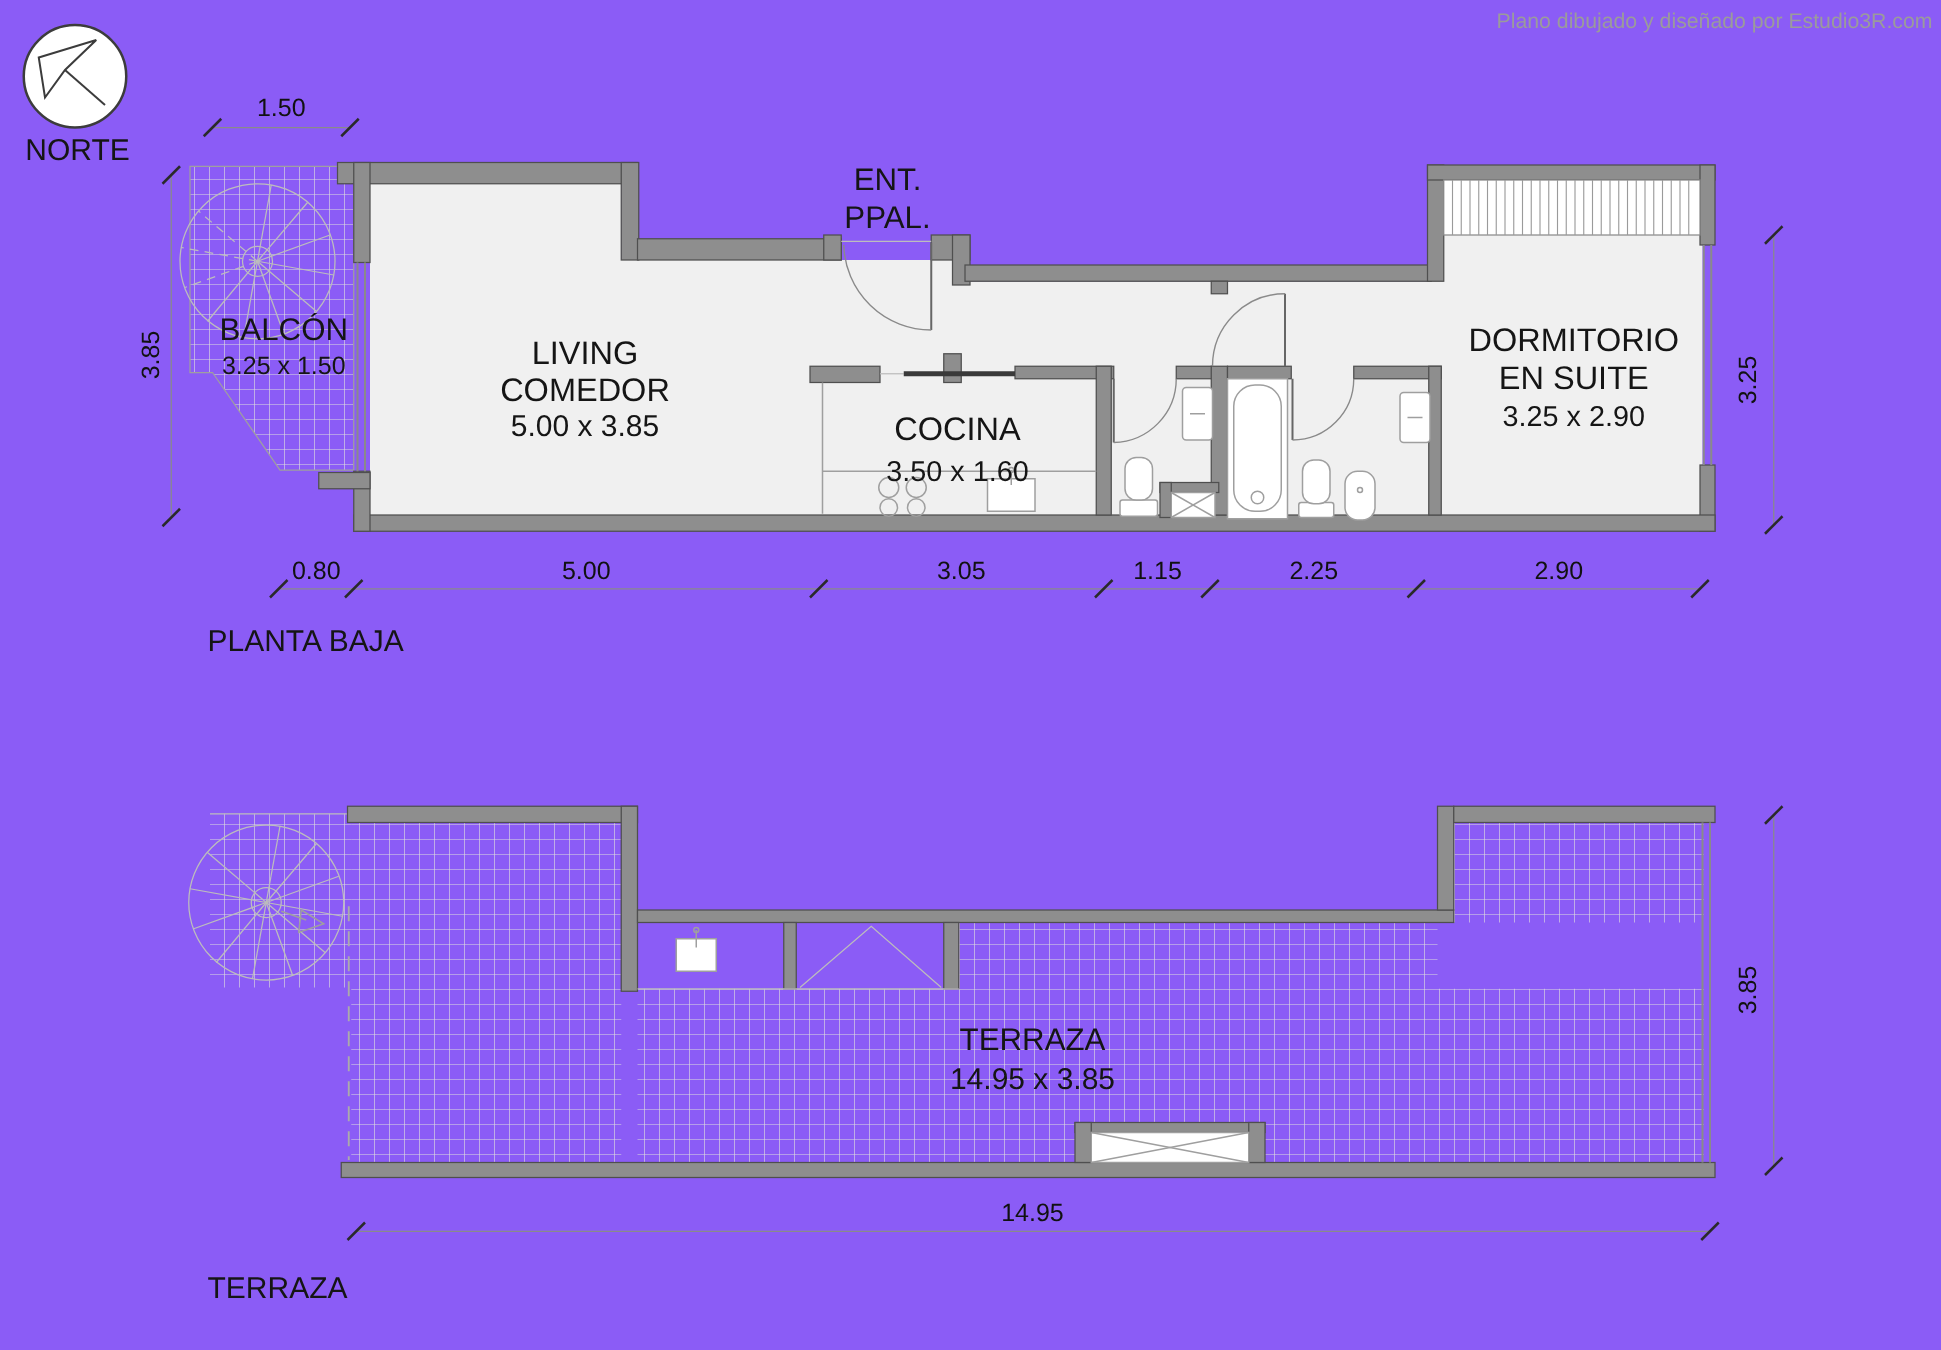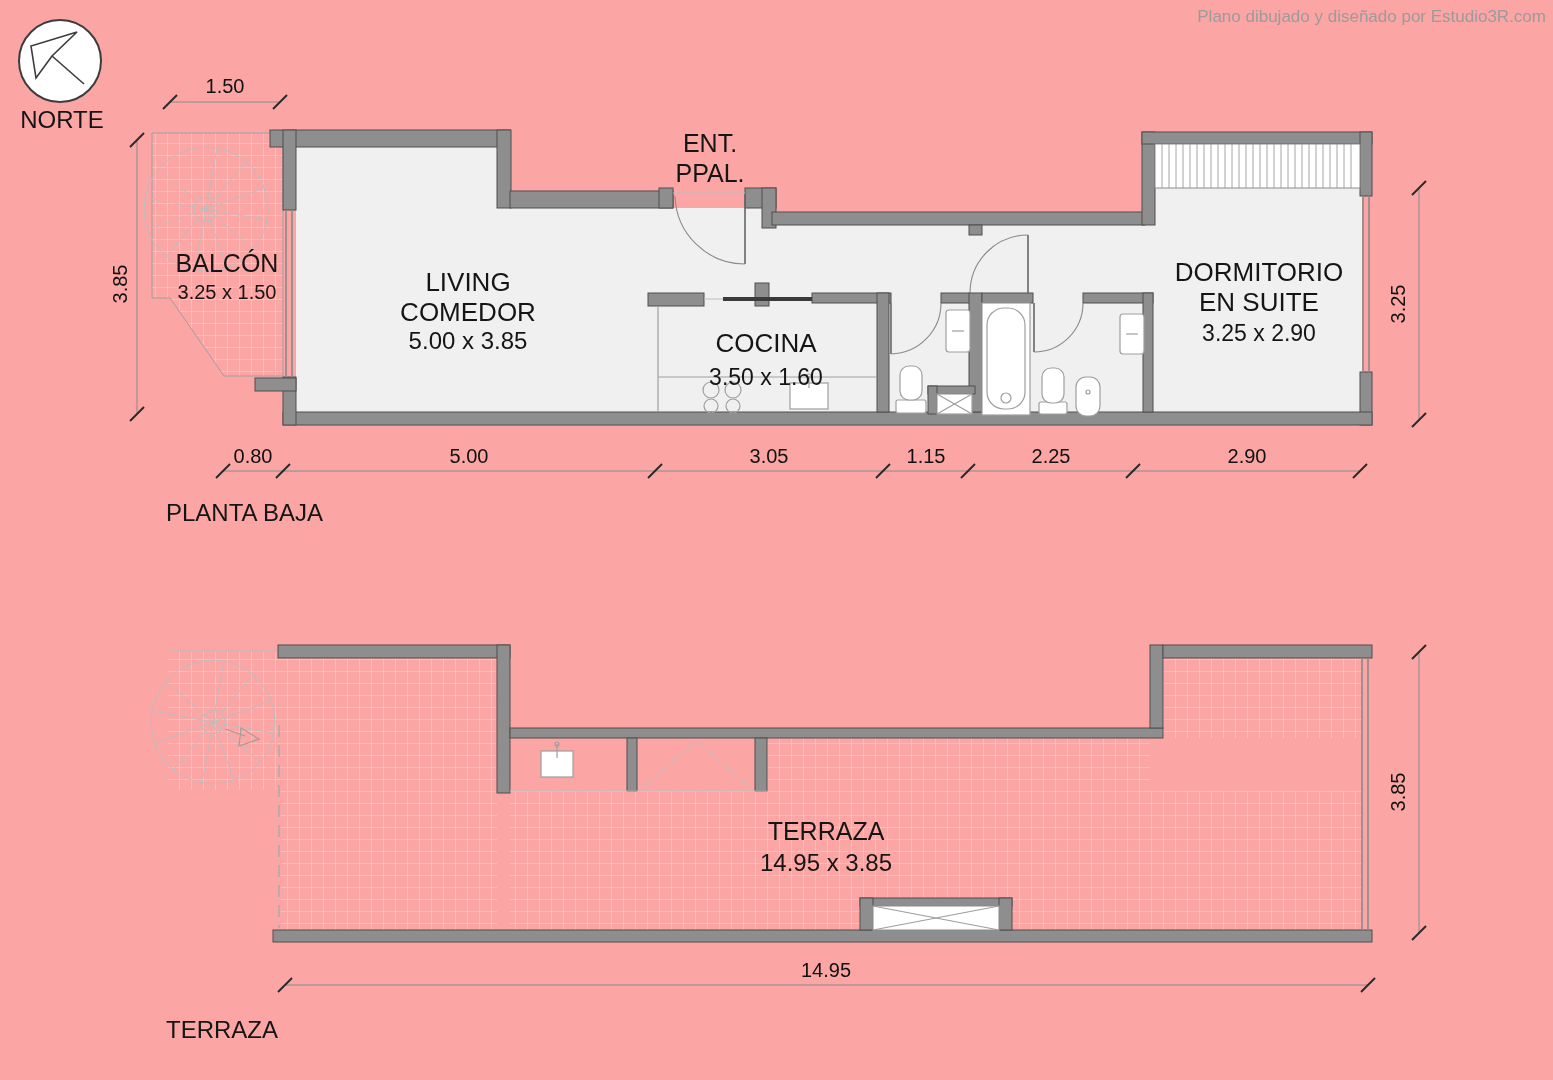--- a/index.html
+++ b/index.html
@@ -1,16 +1,16 @@
 <!DOCTYPE html>
 <html><head>
 <meta charset="utf-8">
 <style>
   html,body{margin:0;padding:0;background:#ffffff;}
-  #stage{position:relative;width:1553px;height:1080px;background:#fca5a5;overflow:hidden;}
+  #stage{position:relative;width:1553px;height:1080px;background:#8b5cf6;overflow:hidden;}
   svg{display:block;font-family:"Liberation Sans",sans-serif;}
   .wall{fill:#8e8e8e;stroke:#4f4f4f;stroke-width:1;}
   .floor{fill:#f0f0f0;stroke:none;}
   .thin{fill:none;stroke:#9f9f9f;stroke-width:1.2;}
   .thinf{fill:#ffffff;stroke:#9f9f9f;stroke-width:1.2;}
   .lite{fill:none;stroke:#bdbdbd;stroke-width:1;}
   .door{fill:none;stroke:#8a8a8a;stroke-width:1.1;}
   .leaf{stroke:#666;stroke-width:1.6;}
   .slide{stroke:#3a3a3a;stroke-width:4;}
   .win{stroke:#8a8a8a;stroke-width:1.6;}

